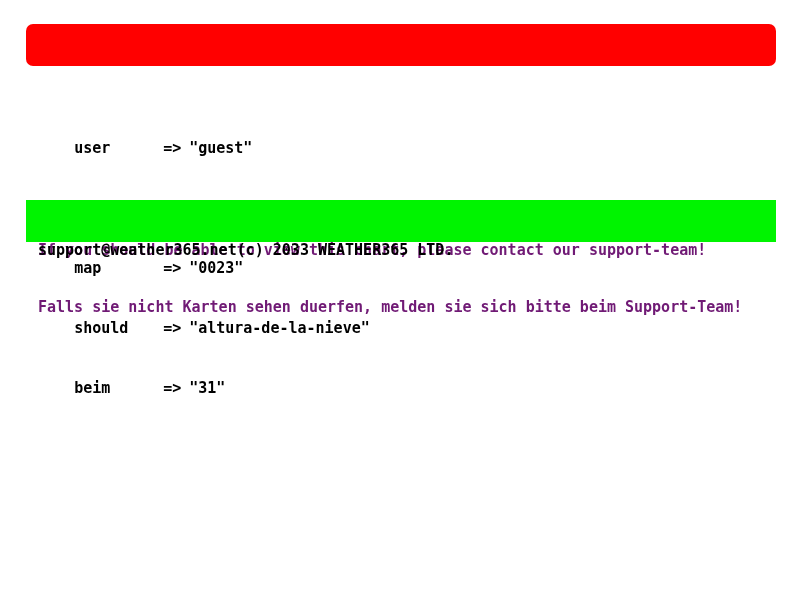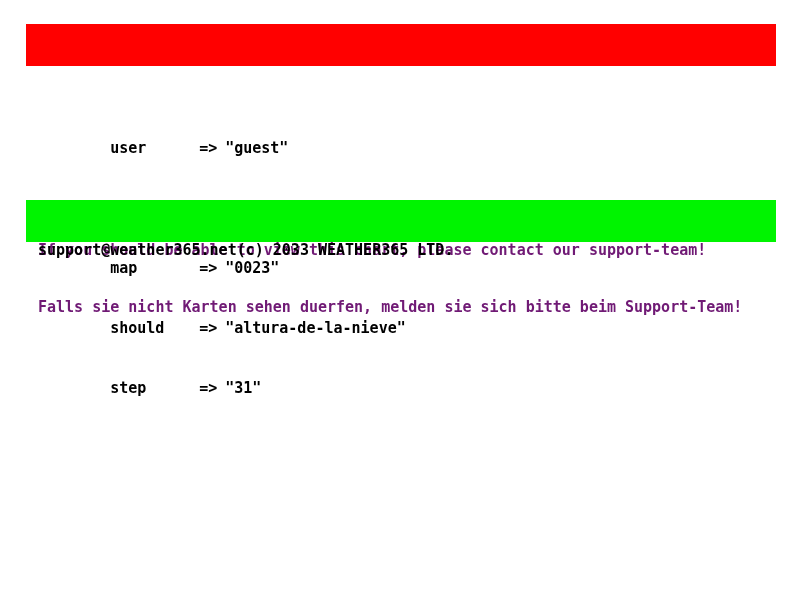--- a/index.html
+++ b/index.html
@@ -24,38 +24,38 @@
     height: 42px;
     box-sizing: border-box;
     padding: 3px 0 0 12px;
     line-height: 19px;
     white-space: pre;
   }
   .banner-red {
     top: 24px;
     background: #ff0000;
     color: #ffffff;
+    border-radius: 7px;
   }
   .banner-green {
     top: 200px;
     background: #00f400;
     color: #701a75;
   }
   .kv-block {
     position: absolute;
     left: 38px;
     top: 78px;
     line-height: 20px;
     white-space: pre;
   }
   .kv-row { height: 20px; }
   .kv-key {
     display: inline-block;
     width: 89px;
-    margin-left: 36px;
   }
   .kv-arrow {
     display: inline-block;
     width: 26px;
   }
   .footer {
     position: absolute;
     left: 38px;
     top: 240px;
     width: 730px;
@@ -80,21 +80,21 @@
   <div class="kv-row">
     <span class="kv-key">component</span><span class="kv-arrow">=&gt;</span><span class="kv-value">"Weather Maps"</span>
   </div>
   <div class="kv-row">
     <span class="kv-key">map</span><span class="kv-arrow">=&gt;</span><span class="kv-value">"0023"</span>
   </div>
   <div class="kv-row">
     <span class="kv-key">should</span><span class="kv-arrow">=&gt;</span><span class="kv-value">"altura-de-la-nieve"</span>
   </div>
   <div class="kv-row">
-    <span class="kv-key">step</span><span class="kv-arrow">=&gt;</span><span class="kv-value">"31"</span>
+    <span class="kv-key">beim</span><span class="kv-arrow">=&gt;</span><span class="kv-value">"31"</span>
   </div>
 </div>
 
 <div class="banner banner-green">
   <div>If you should be able to view this chart, please contact our support-team!</div>
   <div>Falls sie nicht Karten sehen duerfen, melden sie sich bitte beim Support-Team!</div>
 </div>
 
 <div class="footer">
   <span>support@weather365.net</span>

